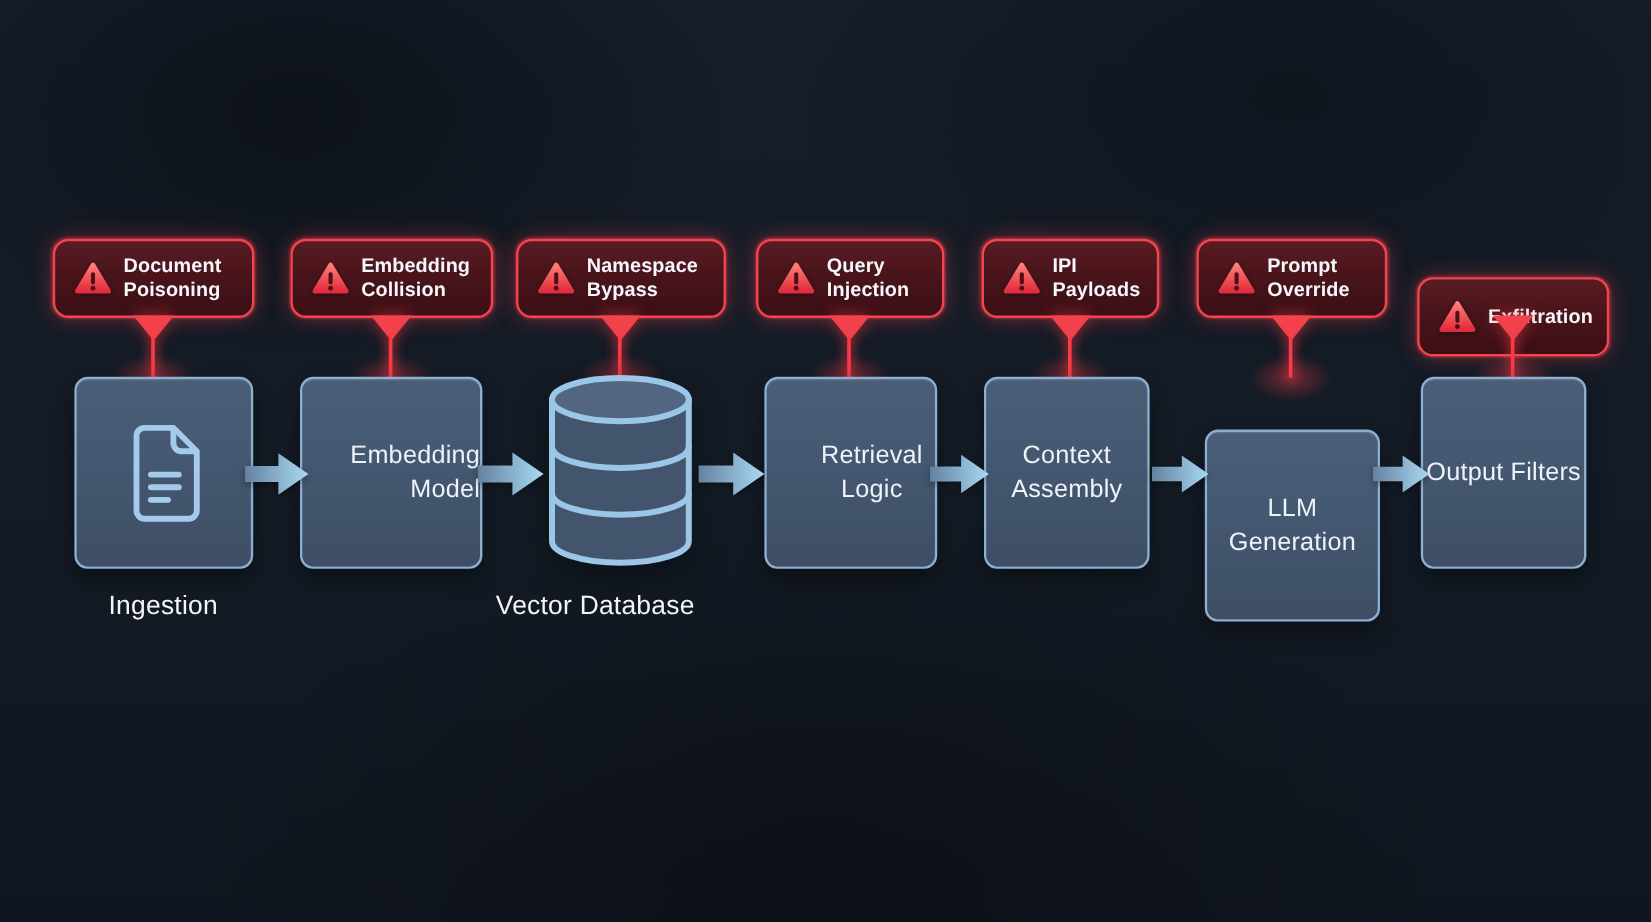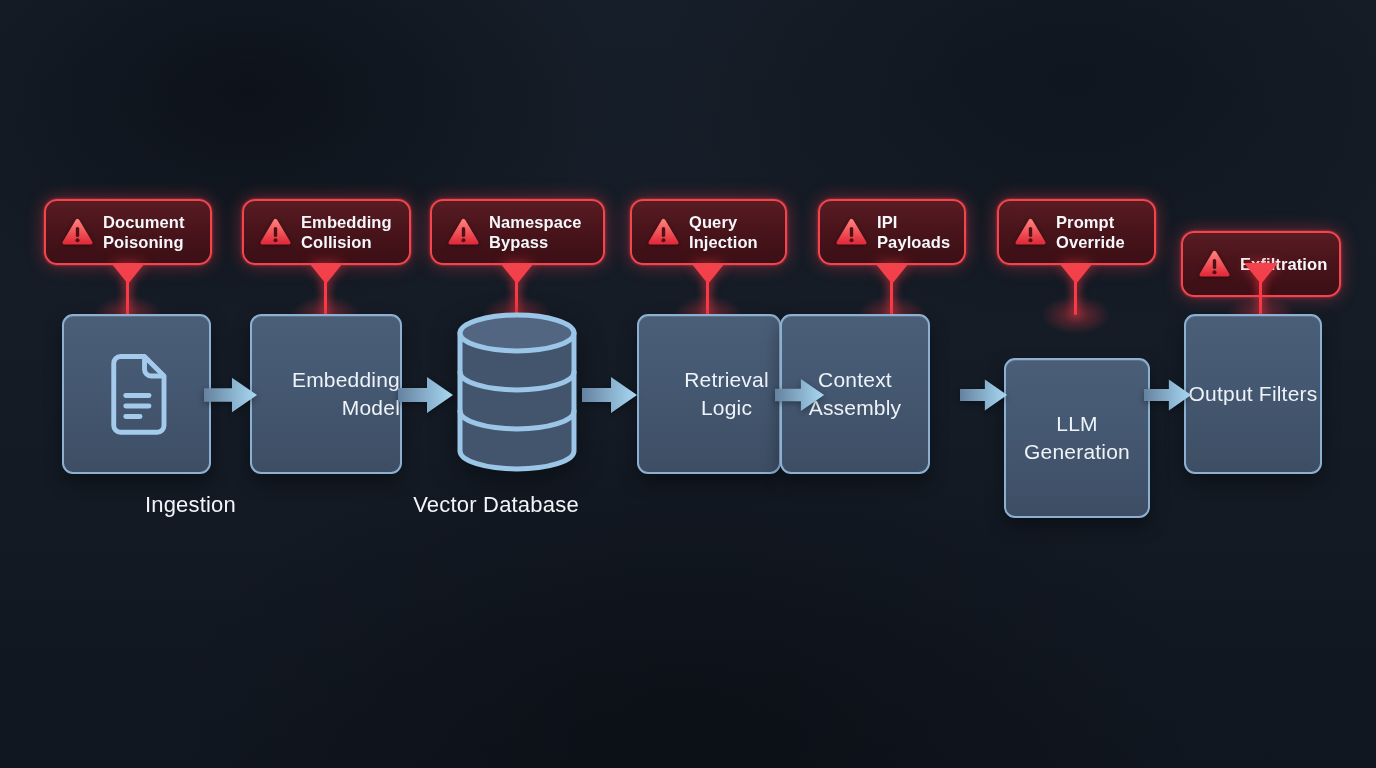--- a/index.html
+++ b/index.html
@@ -162,40 +162,40 @@
 
   <div class="node" style="left:62px;width:149px;">
     <svg class="icon-doc" viewBox="0 0 96 116">
       <path d="M26 8 h32 l26 26 v66 a9 9 0 0 1 -9 9 H26 a9 9 0 0 1 -9 -9 V17 a9 9 0 0 1 9 -9 Z" fill="none" stroke="#a4cbec" stroke-width="6.5" stroke-linejoin="round"></path>
       <path d="M58 8 v17 a9 9 0 0 0 9 9 h17" fill="none" stroke="#a4cbec" stroke-width="6.5" stroke-linejoin="round"></path>
       <line x1="33" y1="60" x2="64" y2="60" stroke="#a4cbec" stroke-width="6.5" stroke-linecap="round"></line>
       <line x1="33" y1="74" x2="64" y2="74" stroke="#a4cbec" stroke-width="6.5" stroke-linecap="round"></line>
       <line x1="33" y1="88" x2="52" y2="88" stroke="#a4cbec" stroke-width="6.5" stroke-linecap="round"></line>
     </svg>
   </div>
-  <div class="caption" style="left:36px;text-align:right;">Ingestion</div>
+  <div class="caption" style="left:36px;">Ingestion</div>
 
   <div class="node" style="left:250px;width:152px;text-align:right;">
     <span class="node-label">Embedding Model</span>
   </div>
 
   <svg class="cyl" style="left:451px;top:308px;" width="132" height="168" viewBox="0 0 132 168">
     <path d="M9 25 a57 18 0 0 1 114 0 V143 a57 18 0 0 1 -114 0 Z" fill="#465870" fill-opacity="0.96"></path>
     <path d="M9 25 V143 a57 18 0 0 0 114 0 V25" fill="none" stroke="#9cc6e8" stroke-width="5" stroke-linecap="round"></path>
     <ellipse cx="66" cy="25" rx="57" ry="18" fill="#526682" stroke="#9cc6e8" stroke-width="5"></ellipse>
     <path d="M9 64 a57 18 0 0 0 114 0" fill="none" stroke="#9cc6e8" stroke-width="5" stroke-linecap="round"></path>
     <path d="M9 103 a57 18 0 0 0 114 0" fill="none" stroke="#9cc6e8" stroke-width="5" stroke-linecap="round"></path>
   </svg>
   <div class="caption" style="left:396px;">Vector Database</div>
 
   <div class="node" style="left:637px;width:144px;padding-left:35px;">
     <span class="node-label">Retrieval Logic</span>
   </div>
 
-  <div class="node" style="left:780px;width:150px;justify-content:flex-end;">
+  <div class="node" style="left:820px;width:138px;justify-content:flex-end;">
     <span class="node-label">Context Assembly</span>
   </div>
 
   <div class="node" style="left:1004px;width:146px;margin-top:44px;">
     <span class="node-label">LLM Generation</span>
   </div>
 
   <div class="node" style="left:1184px;width:138px;align-items:center;">
     <span class="node-label">Output Filters</span>
   </div>

